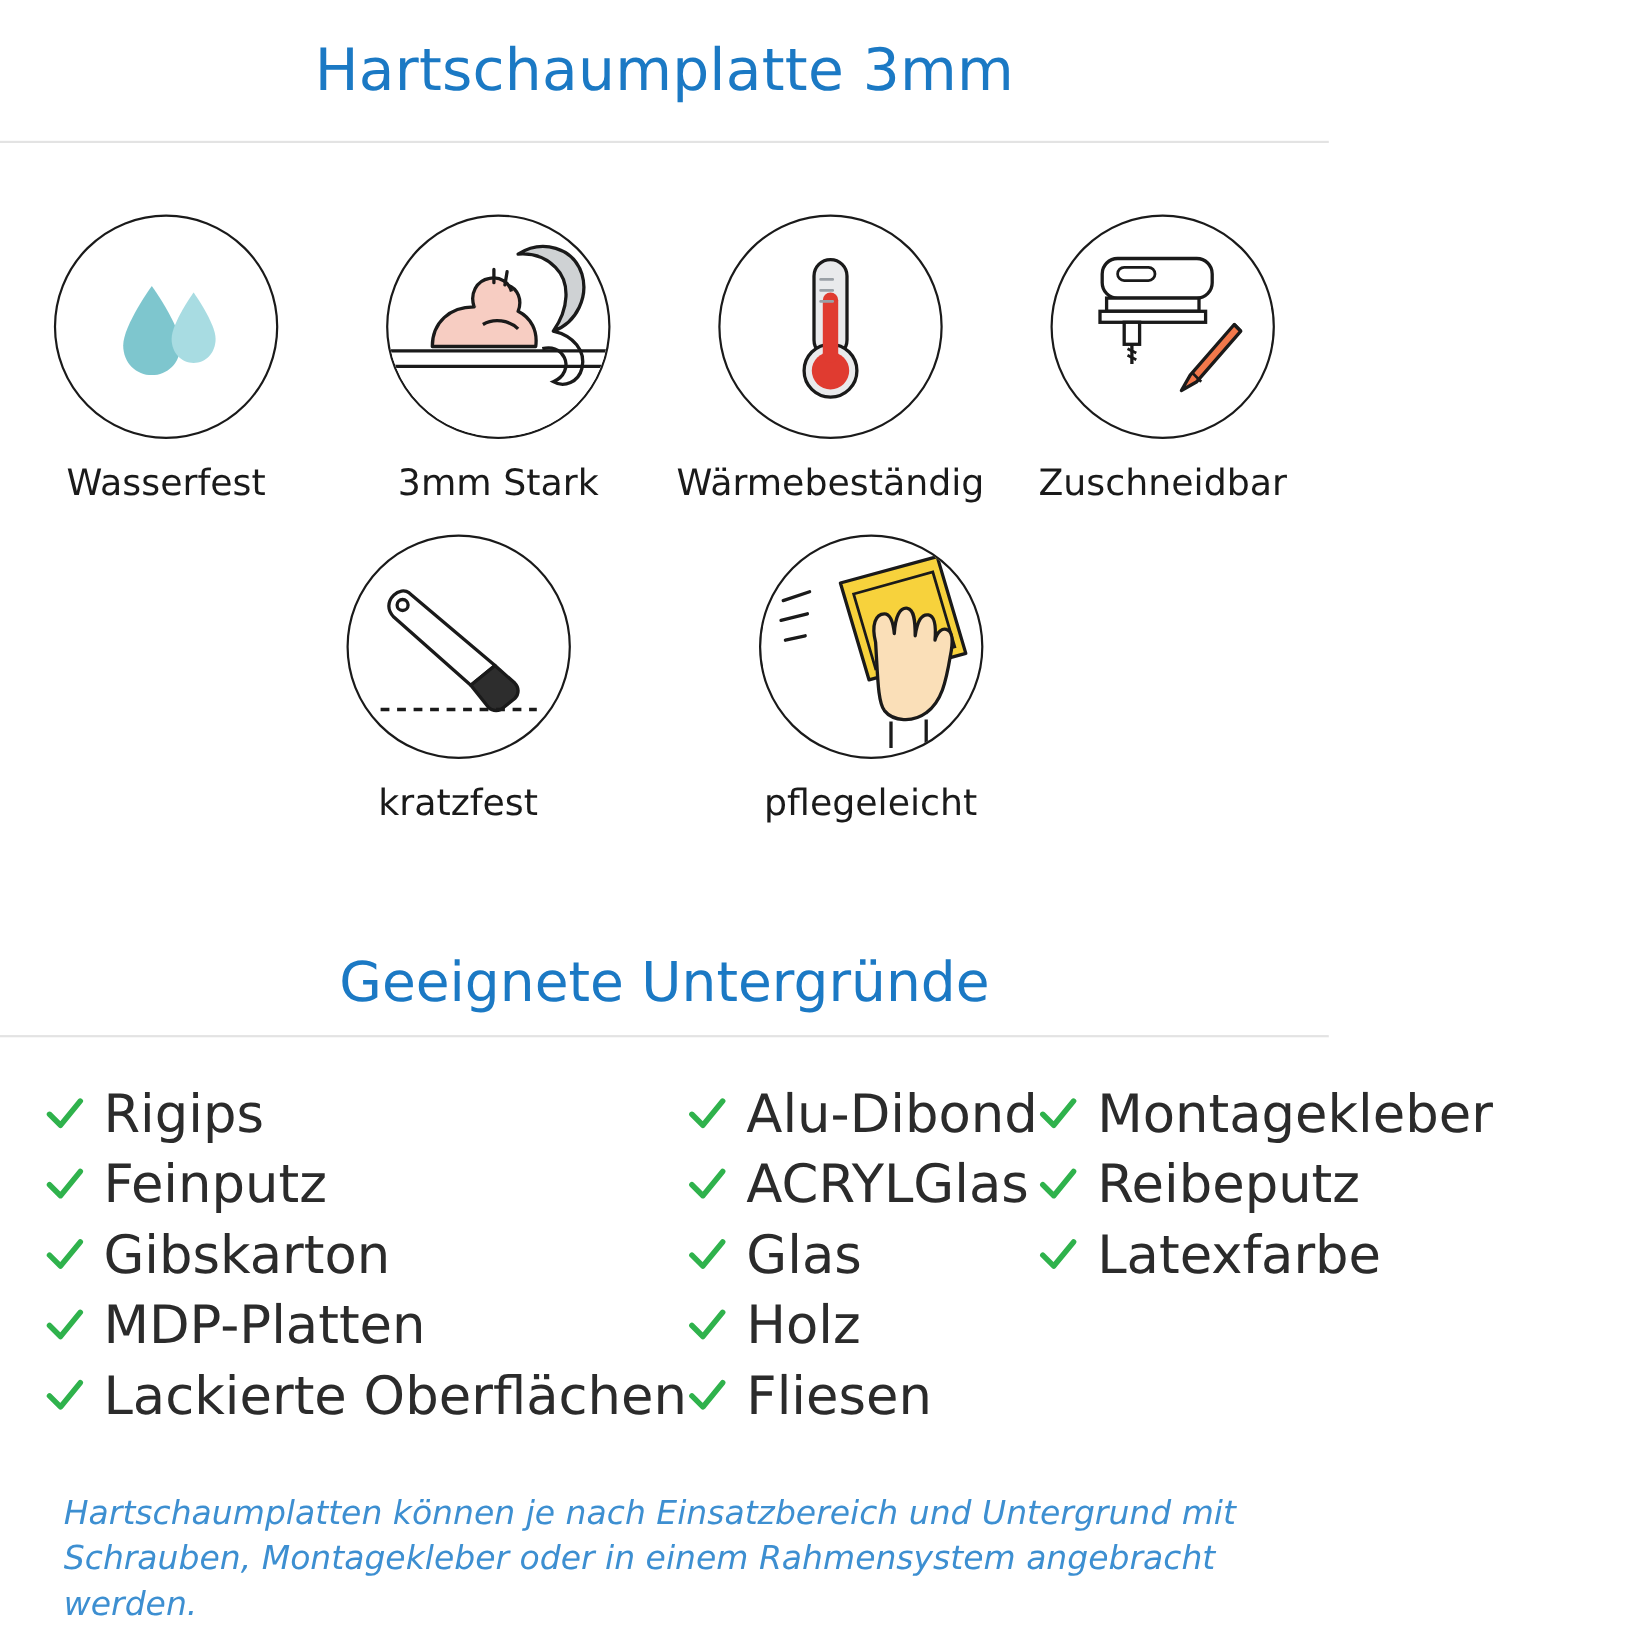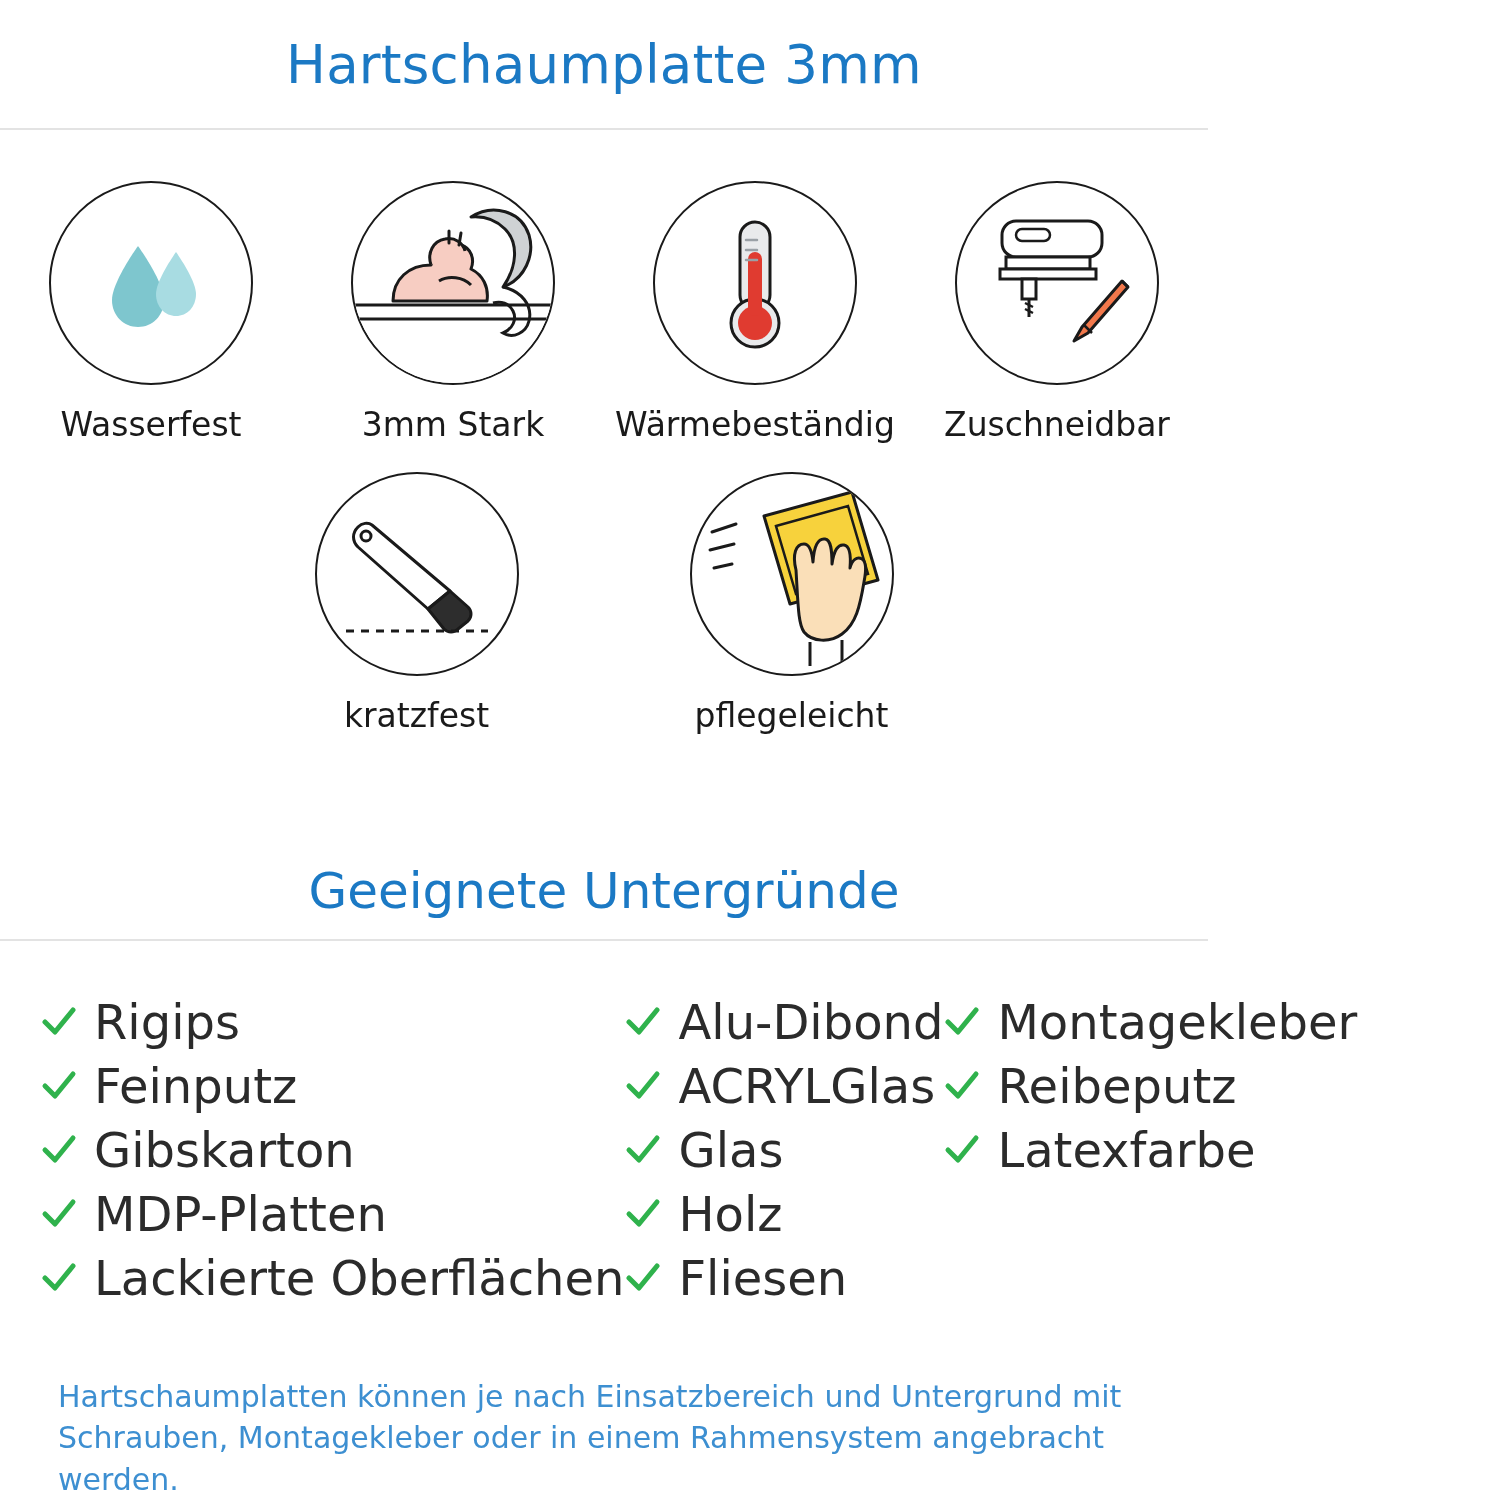--- a/index.html
+++ b/index.html
@@ -14,41 +14,40 @@
     color: #1a1a1a;
     overflow: hidden;
     position: relative;
   }
   .page {
     width: 1208px;
     height: 1500px;
     position: relative;
     display: flex;
     flex-direction: column;
-    justify-content: space-between;
   }
 
   
   .title-block {
     height: 128px;
     display: flex;
     align-items: center;
     justify-content: center;
     border-bottom: 2px solid #e3e3e3;
   }
   .title {
     font-size: 53px;
     color: #1b79c4;
     font-weight: 400;
     letter-spacing: 0.2px;
   }
 
   
   .features {
-    padding-top: 40px;
+    padding-top: 65px;
   }
   .feature-row {
     display: flex;
     justify-content: center;
   }
   .feature-row.row1 > .feature { width: 345px; }
   .feature-row.row2 { margin-top: 28px; }
   .feature-row.row2 > .feature { width: 375px; }
 
   .feature {
@@ -123,20 +122,21 @@
     white-space: nowrap;
   }
 
   
   .note {
     margin-top: 58px;
     padding: 0 58px;
     color: #3d8fd1;
     font-size: 30px;
     line-height: 1.38;
+    font-style: italic;
   }
 </style>
 </head>
 <body>
 
 <div class="page">
 
   <div class="title-block">
     <div class="title">Hartschaumplatte 3mm</div>
   </div>

